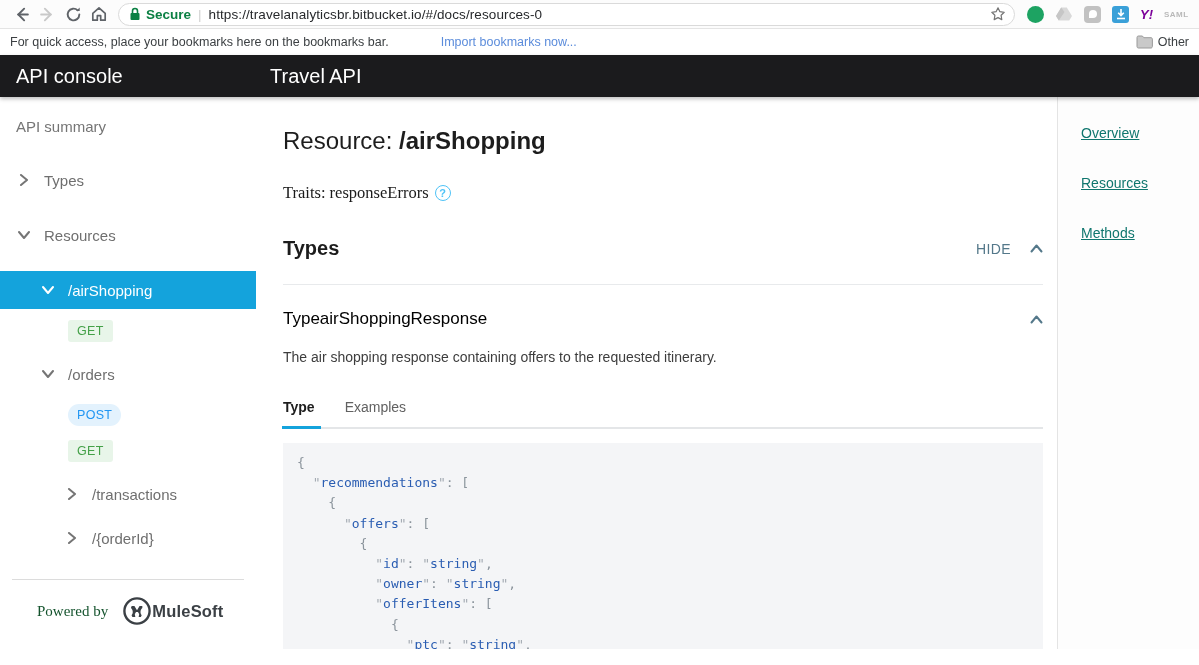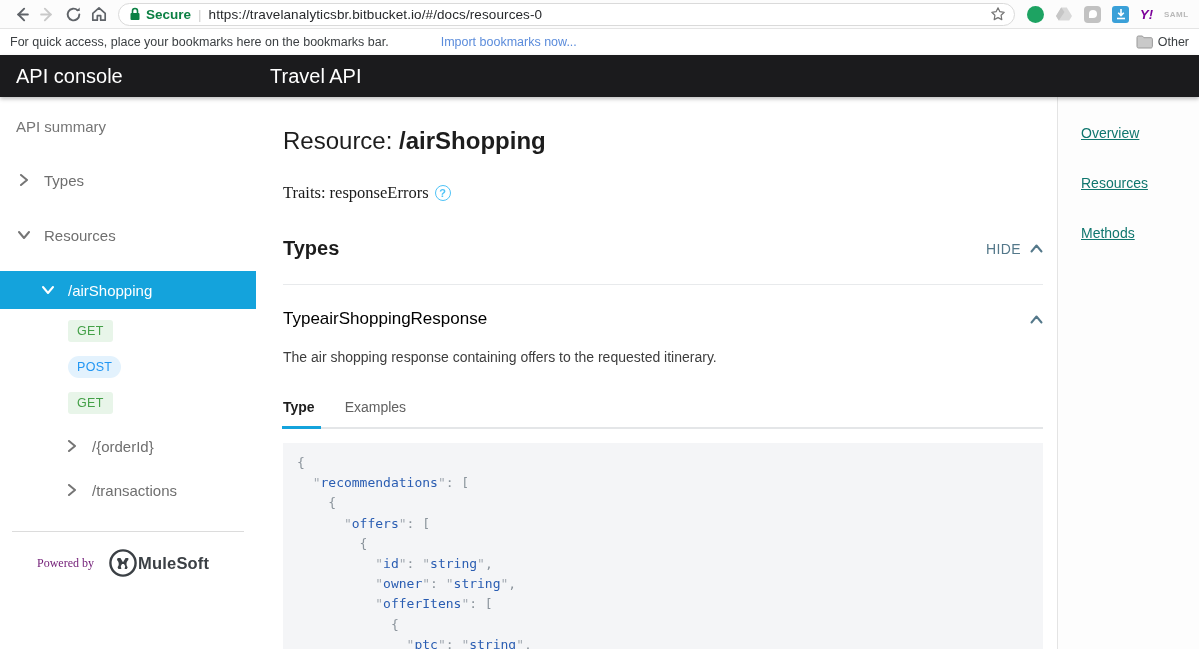--- a/index.html
+++ b/index.html
@@ -51,36 +51,36 @@
   .lvl2 { padding-left:64px; margin-bottom:6px; }
   .summary-row { height:30px; padding-left:16px; margin-bottom:20px; color:#757575; }
   .side-row.selected { background:#14a3dc; color:#fff; margin-bottom:8px; }
   .side-row.selected .chev svg polyline { stroke:#fff; }
   .badge-row { padding-left:68px; margin:10px 0 12px; height:24px; display:flex; align-items:center; }
   .m-badge { font-size:12.5px; font-weight:500; padding:4px 9px; border-radius:3px; letter-spacing:.3px; }
   .m-get  { color:#43a047; background:#e8f5e9; }
   .m-post { color:#2196f3; background:#e3f2fd;border-radius:11px; }
   .side-div { border-top:1px solid #dcdcdc; margin:22px 12px 0; }
   .powered { display:flex; align-items:center; padding-left:37px; margin-top:16px; }
-  .powered-label { font-family:"Liberation Serif", serif; font-size:12px; color:#701a75; margin-right:14px; }
+  .powered-label { font-family:"Liberation Serif", serif; font-size:15px; color:#14532d; margin-right:14px; }
   .ms-logo { display:flex; align-items:center; gap:6px; color:#3b4045; }
   .ms-name { font-size:16.5px; font-weight:600; color:#3b4045; letter-spacing:.2px; }
 
   
   .main { width:801px; flex:0 0 801px; padding:30px 14px 0 27px; overflow:hidden; }
   .res-title { font-size:24px; color:#1d1d1d; font-weight:400; margin-bottom:28px; }
   .res-title b { font-weight:700; }
   .traits { font-family:"Liberation Serif", serif; font-size:16.5px; color:#1b1b1b;
     display:flex; align-items:center; gap:6px; margin-bottom:34px; }
   .help-icon { width:16px; height:16px; border-radius:50%; border:1.6px solid #4fc3f7;
     color:#4fc3f7; font-size:11px; font-weight:700; display:flex; align-items:center;
     justify-content:center; font-family:"Liberation Sans",sans-serif; }
   .sec-head { display:flex; align-items:center; justify-content:space-between; margin-bottom:24px; }
   .sec-title { font-size:20px; font-weight:700; color:#1c1c1c; }
-  .hide-btn { display:flex; align-items:center; gap:9px; color:#54788a; font-size:14px;
+  .hide-btn { display:flex; align-items:center; gap:19px; color:#54788a; font-size:14px;
     letter-spacing:.4px; cursor:pointer; }
   .content-hr { border:0; border-top:1px solid #e8eaec; margin:0 0 24px; }
   .type-head { display:flex; align-items:center; justify-content:space-between; margin-bottom:20px; }
   .type-name { font-size:17px; color:#000000; font-weight:400; }
   .type-desc { font-size:14px; color:#3d3d3d; margin-bottom:34px; }
   .tabbar { display:flex; gap:30px; border-bottom:2px solid #e4e6e8; padding:0 0 12px 0;
     position:relative; margin-bottom:14px; }
   .tab { font-size:14px; color:#616161; cursor:pointer; }
   .tab.active { color:#1d1d1d; font-weight:700; position:relative; }
   .tab.active::after { content:""; position:absolute; left:-1px; right:-6px; bottom:-14px;
@@ -206,44 +206,52 @@
             <polyline points="1,2 6,8 11,2" fill="none" stroke="#fff" stroke-width="2" stroke-linecap="round" stroke-linejoin="round"></polyline>
           </svg>
         </span>
       <span>/airShopping</span>
     </div>
 
     <div class="badge-row">
       <span class="m-badge m-get">GET</span>
     </div>
 
+    <div class="side-row lvl1">
+      <span class="chev">
+        <svg width="12" height="10" viewBox="0 0 12 10">
+            <polyline points="1,2 6,8 11,2" fill="none" stroke="#757575" stroke-width="2" stroke-linecap="round" stroke-linejoin="round"></polyline>
+          </svg>
+        </span>
+      <span>/orders</span>
+    </div>
 
     <div class="badge-row">
       <span class="m-badge m-post">POST</span>
     </div>
     <div class="badge-row">
       <span class="m-badge m-get">GET</span>
     </div>
 
     <div class="side-row lvl2">
       <span class="chev">
         <svg width="10" height="12" viewBox="0 0 10 12">
             <polyline points="2,1 8,6 2,11" fill="none" stroke="#757575" stroke-width="2" stroke-linecap="round" stroke-linejoin="round"></polyline>
           </svg>
         </span>
-      <span>/{orderId}</span>
+      <span>/transactions</span>
     </div>
 
     <div class="side-row lvl2">
       <span class="chev">
         <svg width="10" height="12" viewBox="0 0 10 12">
             <polyline points="2,1 8,6 2,11" fill="none" stroke="#757575" stroke-width="2" stroke-linecap="round" stroke-linejoin="round"></polyline>
           </svg>
         </span>
-      <span>/transactions</span>
+      <span>/{orderId}</span>
     </div>
 
     <div class="side-div"></div>
 
     <div class="powered">
       <span class="powered-label">Powered by</span>
       <span class="ms-logo">
         <svg width="30" height="30" viewBox="0 0 30 30">
             <circle cx="15" cy="15" r="12.6" fill="none" stroke="#3b4045" stroke-width="2.4"></circle>
             <path d="M9.2 9.5h3l2.8 4.6 2.8-4.6h3v2.2c-1.2 1-2 2.7-2 4.3 0 1.4.5 2.6 1.3 3.5l-.9 2h-2.4l.6-3.3c-.6-.5-1.1-1.3-1.3-2.1h-2.2c-.2.8-.7 1.6-1.3 2.1l.6 3.3H10l-.9-2c.8-.9 1.3-2.1 1.3-3.5 0-1.6-.8-3.3-2-4.3z" fill="#3b4045" transform="scale(.92) translate(1.3 1.3)"></path>

